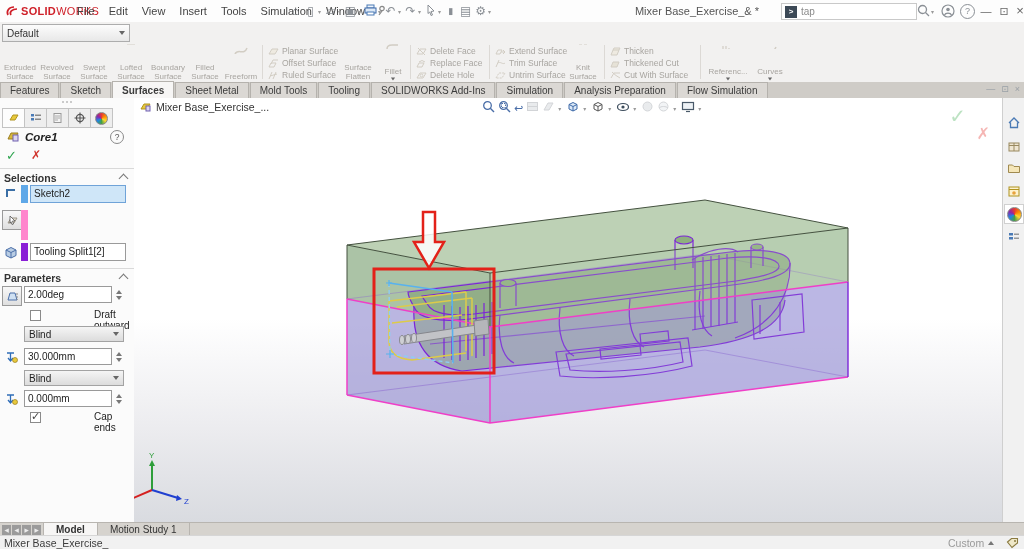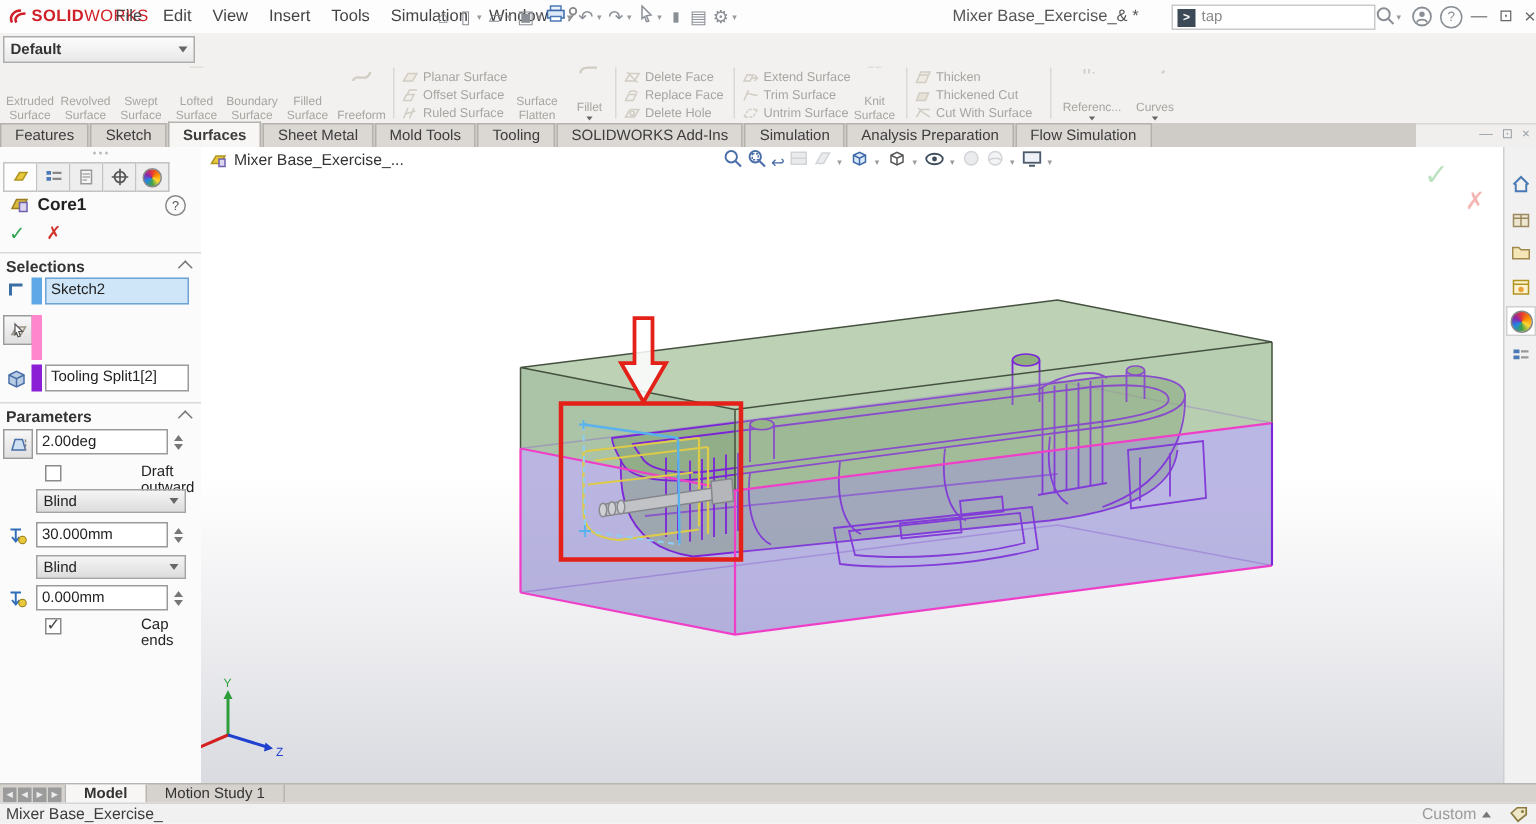--- a/index.html
+++ b/index.html
@@ -20,49 +20,49 @@
   .searchbox{height:15px;background:#fff;border:1px solid #c9c9c9;display:flex;align-items:center;padding:0 3px;}
   .sprompt{width:12px;height:12px;background:#3c4956;color:#fff;font-size:8px;font-weight:700;
            display:flex;align-items:center;justify-content:center;margin-right:4px;}
   .stext{font-size:10px;color:#8a8a8a;}
   .wbtn{font-size:11px;color:#666;width:18px;text-align:center;line-height:20px;}
 
   
   .cfgrow{left:0;top:22px;width:1024px;height:20px;background:#f2f1f0;}
   .cfg-dd{left:2px;top:2px;width:118px;height:16px;background:linear-gradient(#fcfcfc,#e8e8e8);
           border:1px solid #adadad;font-size:10px;color:#333;display:flex;align-items:center;
-          justify-content:space-between;padding:0 4px;position:absolute;font-weight:bold;}
+          justify-content:space-between;padding:0 4px;position:absolute;}
   .tri-dn{width:0;height:0;border-left:3.5px solid transparent;border-right:3.5px solid transparent;border-top:4px solid #666;}
   .ribbon{left:0;top:42px;width:1024px;height:40px;background:#f2f1f0;border-bottom:1px solid #d9d6d2;}
   .rb-lg{position:absolute;top:1px;width:36px;height:38px;display:flex;flex-direction:column;align-items:center;}
   .rb-lg .lbl{font-size:8px;line-height:9px;text-align:center;color:#a8a5a0;margin-top:18px;}
   .rb-sm{position:absolute;height:12px;display:flex;align-items:center;}
   .rb-sm .lbl{font-size:8.5px;color:#a8a5a0;margin-left:3px;white-space:nowrap;}
   .rb-sep{position:absolute;top:3px;width:1px;height:34px;background:#dcd9d5;}
   .gicon{opacity:.55;}
 
   
-  .cmdtabs{left:0;top:82px;width:944px;height:16px;background:#cfccc7;display:flex;align-items:flex-end;}
+  .cmdtabs{left:0;top:82px;width:1024px;height:16px;background:#cfccc7;display:flex;align-items:flex-end;}
   .ctab{height:15px;padding:0 9px;font-size:10px;color:#3c3c3c;background:#dbd8d4;border:1px solid #b5b2ad;
         border-bottom:none;display:flex;align-items:center;margin-right:1px;}
   .ctab.active{background:#f7f6f5;font-weight:700;height:16px;}
   .tabwin{position:absolute;right:4px;top:84px;display:flex;gap:6px;}
   .tabwin span{font-size:9px;color:#9aa0a6;}
 
   
   .main{left:0;top:98px;width:1024px;height:424px;background:#fff;}
 
   
   .pm{left:0;top:0;width:134px;height:424px;background:#fbfbfb;border-right:1px solid #c6c6c6;position:absolute;}
   .pm-tabs{position:absolute;left:2px;top:10px;display:flex;}
   .pm-tab{width:21px;height:18px;border:1px solid #c3c3c3;border-left:none;background:#eee;
           display:flex;align-items:center;justify-content:center;}
   .pm-tab:first-child{border-left:1px solid #c3c3c3;background:#fdfdfd;}
   .pm-title{position:absolute;left:6px;top:32px;display:flex;align-items:center;gap:5px;}
-  .pm-title .t{font-size:11.5px;font-weight:700;color:#222;}
+  .pm-title .t{font-size:11.5px;font-weight:700;color:#222;font-style:italic;}
   .helpc{position:absolute;right:10px;top:32px;width:12px;height:12px;border:1px solid #8a8a8a;border-radius:50%;
          font-size:8.5px;color:#555;display:flex;align-items:center;justify-content:center;}
   .okx{position:absolute;left:6px;top:50px;display:flex;gap:14px;}
   .ok{color:#2ea44f;font-size:13px;font-weight:700;}
   .nx{color:#d0342c;font-size:12px;font-weight:700;}
   .pm-hr{position:absolute;left:0;width:134px;height:1px;background:#d9d9d9;}
   .sect{position:absolute;left:4px;font-size:10.5px;font-weight:700;color:#333;}
   .chev{position:absolute;right:7px;width:6px;height:6px;border-left:1.5px solid #777;border-top:1.5px solid #777;
         transform:rotate(45deg);}
   .selbox{position:absolute;left:30px;width:96px;background:#fff;border:1px solid #9a9a9a;font-size:10px;

